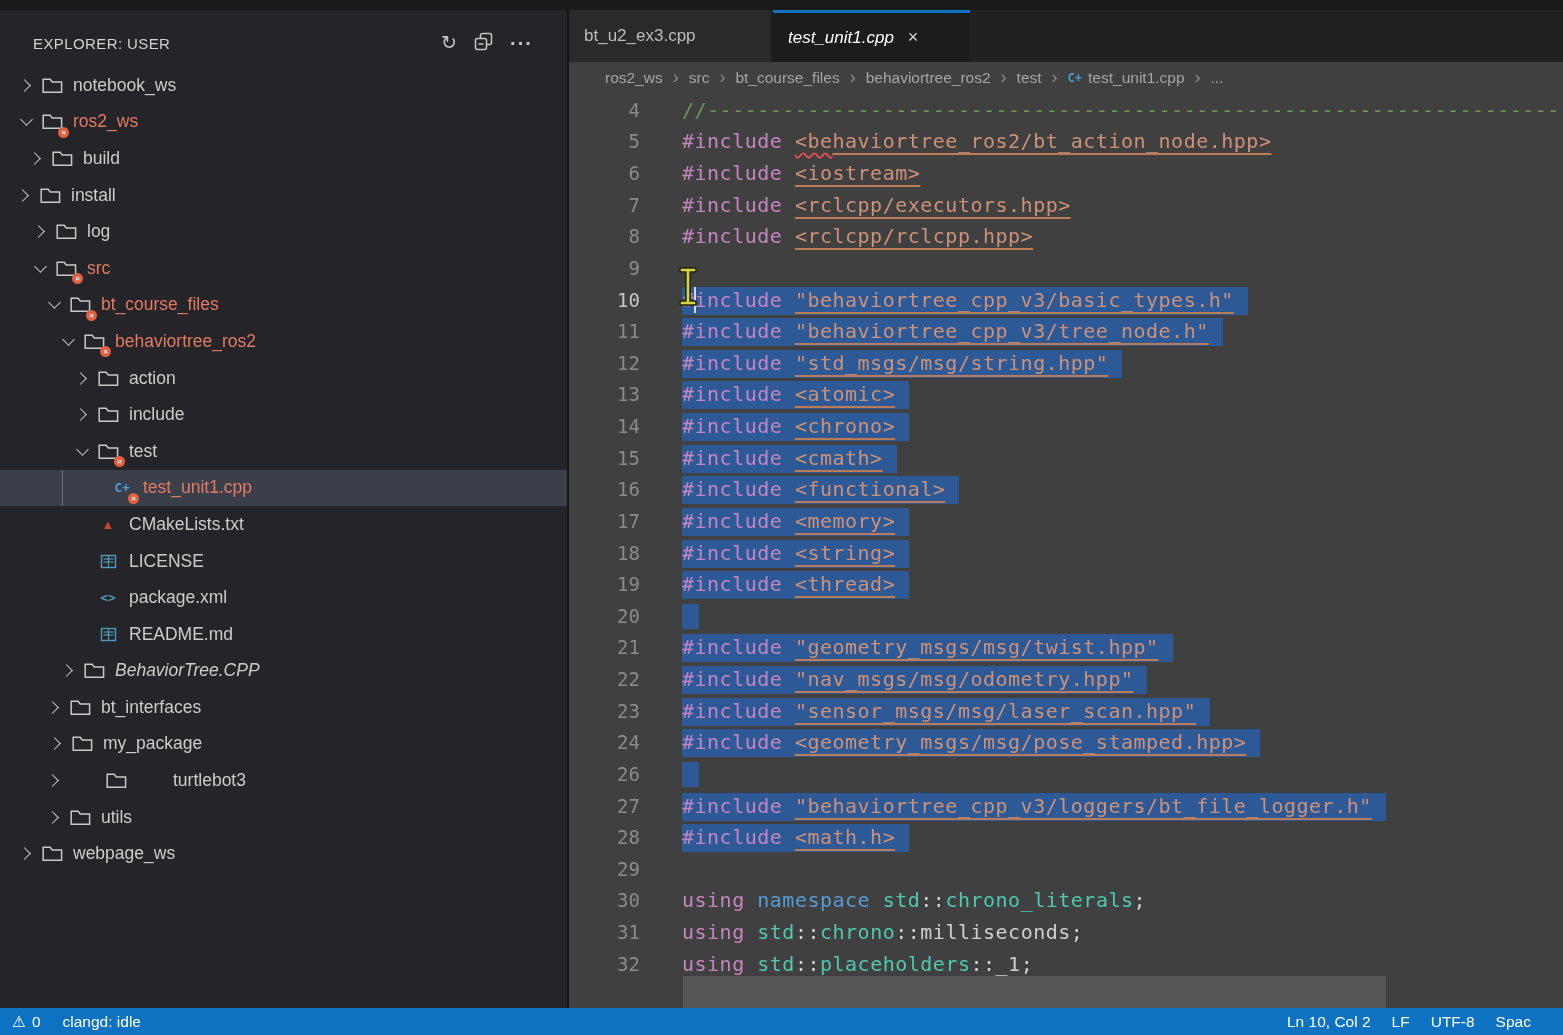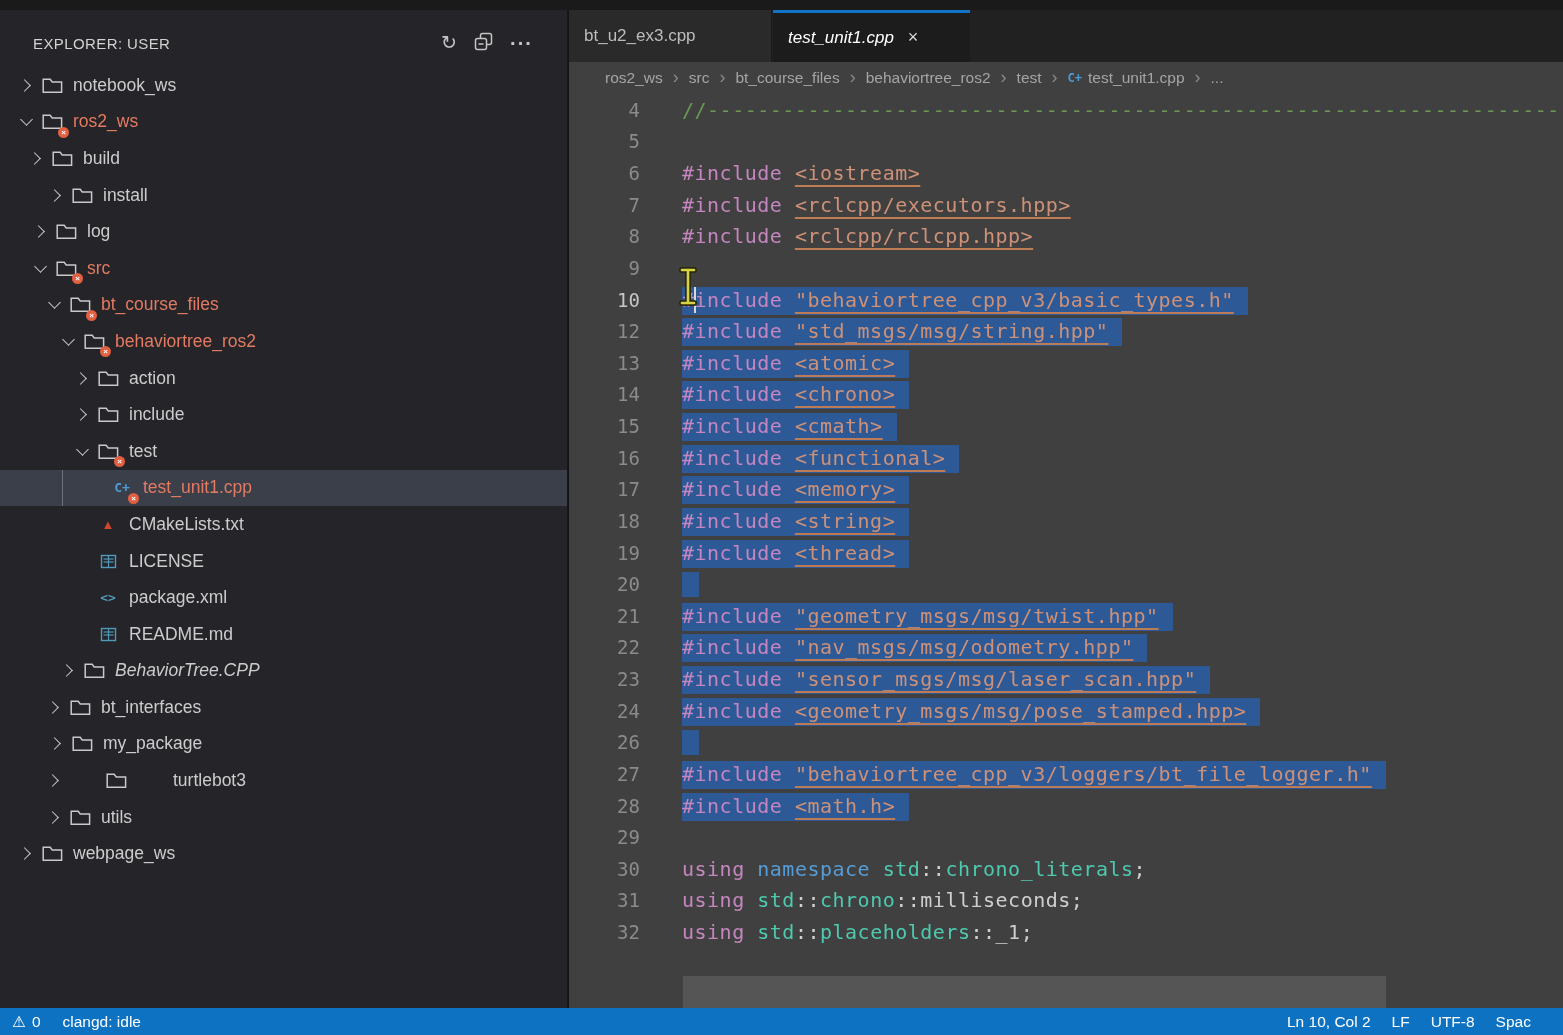--- a/index.html
+++ b/index.html
@@ -130,21 +130,21 @@
         <span class="chevbox">
           <span class="chev"></span>
         </span>
         <span class="iconbox">
           <svg width="21" height="17" viewBox="0 0 21 17">
             <path d="M1.2 2.3 h7 l2 2.6 h9.4 v10.4 h-18.4 z" fill="none" stroke="#c9c9c9" stroke-width="1.5"></path>
           </svg>
         </span>
         <span class="tlabel">build</span>
       </div>
-      <div class="trow" style="padding-left: 44px;">
+      <div class="trow" style="padding-left: 12px;">
         <span class="chevbox">
           <span class="chev"></span>
         </span>
         <span class="iconbox">
           <svg width="21" height="17" viewBox="0 0 21 17">
             <path d="M1.2 2.3 h7 l2 2.6 h9.4 v10.4 h-18.4 z" fill="none" stroke="#c9c9c9" stroke-width="1.5"></path>
           </svg>
         </span>
         <span class="tlabel">install</span>
       </div>
@@ -397,26 +397,27 @@
             <line x1="5" y1="37" x2="17" y2="37"></line>
         </g>
         <g stroke="#d6d443" stroke-width="2.6" fill="none" stroke-linecap="round">
           <line x1="5" y1="4" x2="17" y2="4"></line>
             <line x1="11" y1="4" x2="11" y2="37"></line>
             <line x1="5" y1="37" x2="17" y2="37"></line>
         </g>
       </svg>
     </div>
   <div class="cline"><span class="lnum">4</span><span class="ltext"><span class="tk-cm">//--------------------------------------------------------------------------------------------</span></span></div>
-      <div class="cline"><span class="lnum">5</span></div>
+      <div class="cline"><span class="lnum">5</span><span class="ltext"><span class="tk-pp">#include </span><span class="tk-inc tk-sq">&lt;be</span><span class="tk-inc">haviortree_ros2/bt_action_node.hpp&gt;</span></span></div>
       <div class="cline"><span class="lnum">6</span><span class="ltext"><span class="tk-pp">#include </span><span class="tk-inc">&lt;iostream&gt;</span></span></div>
       <div class="cline"><span class="lnum">7</span><span class="ltext"><span class="tk-pp">#include </span><span class="tk-inc">&lt;rclcpp/executors.hpp&gt;</span></span></div>
       <div class="cline"><span class="lnum">8</span><span class="ltext"><span class="tk-pp">#include </span><span class="tk-inc">&lt;rclcpp/rclcpp.hpp&gt;</span></span></div>
       <div class="cline"><span class="lnum">9</span><span class="ltext"></span></div>
       <div class="cline"><span class="lnum cur">10</span><span class="ltext"><span class="selspan"><span class="tk-pp">#include </span><span class="tk-inc">"behaviortree_cpp_v3/basic_types.h"</span></span><div class="caret"></div></span></div>
+      <div class="cline"><span class="lnum">11</span><span class="ltext"><span class="selspan"><span class="tk-pp">#include </span><span class="tk-inc">"behaviortree_cpp_v3/tree_node.h"</span></span></span></div>
       <div class="cline"><span class="lnum">12</span><span class="ltext"><span class="selspan"><span class="tk-pp">#include </span><span class="tk-inc">"std_msgs/msg/string.hpp"</span></span></span></div>
       <div class="cline"><span class="lnum">13</span><span class="ltext"><span class="selspan"><span class="tk-pp">#include </span><span class="tk-inc">&lt;atomic&gt;</span></span></span></div>
       <div class="cline"><span class="lnum">14</span><span class="ltext"><span class="selspan"><span class="tk-pp">#include </span><span class="tk-inc">&lt;chrono&gt;</span></span></span></div>
       <div class="cline"><span class="lnum">15</span><span class="ltext"><span class="selspan"><span class="tk-pp">#include </span><span class="tk-inc">&lt;cmath&gt;</span></span></span></div>
       <div class="cline"><span class="lnum">16</span><span class="ltext"><span class="selspan"><span class="tk-pp">#include </span><span class="tk-inc">&lt;functional&gt;</span></span></span></div>
       <div class="cline"><span class="lnum">17</span><span class="ltext"><span class="selspan"><span class="tk-pp">#include </span><span class="tk-inc">&lt;memory&gt;</span></span></span></div>
       <div class="cline"><span class="lnum">18</span><span class="ltext"><span class="selspan"><span class="tk-pp">#include </span><span class="tk-inc">&lt;string&gt;</span></span></span></div>
       <div class="cline"><span class="lnum">19</span><span class="ltext"><span class="selspan"><span class="tk-pp">#include </span><span class="tk-inc">&lt;thread&gt;</span></span></span></div>
       <div class="cline"><span class="lnum">20</span><span class="ltext"><span class="selspan empty"></span></span></div>
       <div class="cline"><span class="lnum">21</span><span class="ltext"><span class="selspan"><span class="tk-pp">#include </span><span class="tk-inc">"geometry_msgs/msg/twist.hpp"</span></span></span></div>

